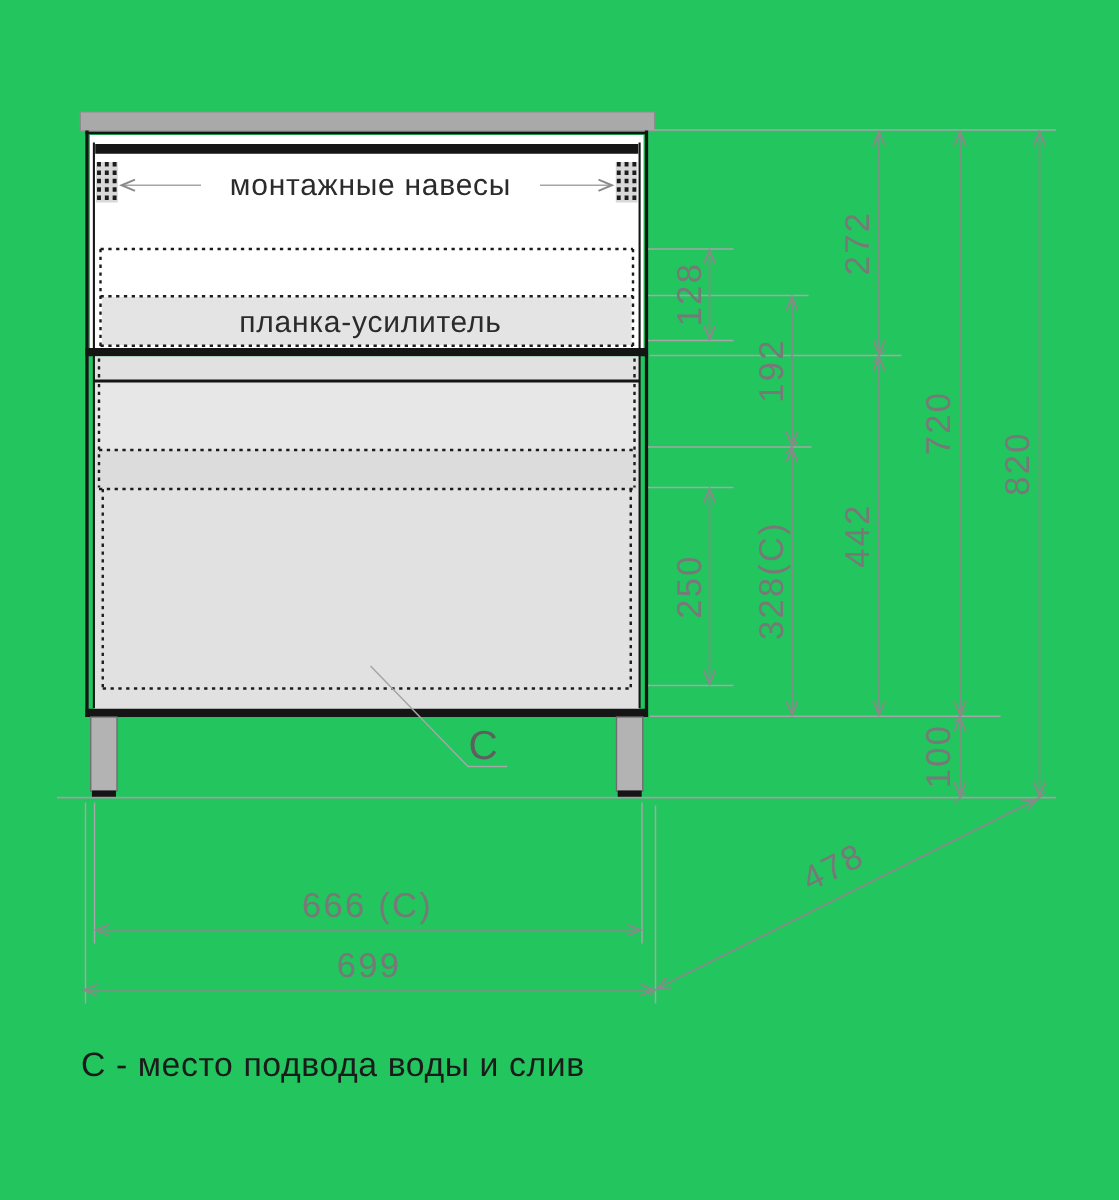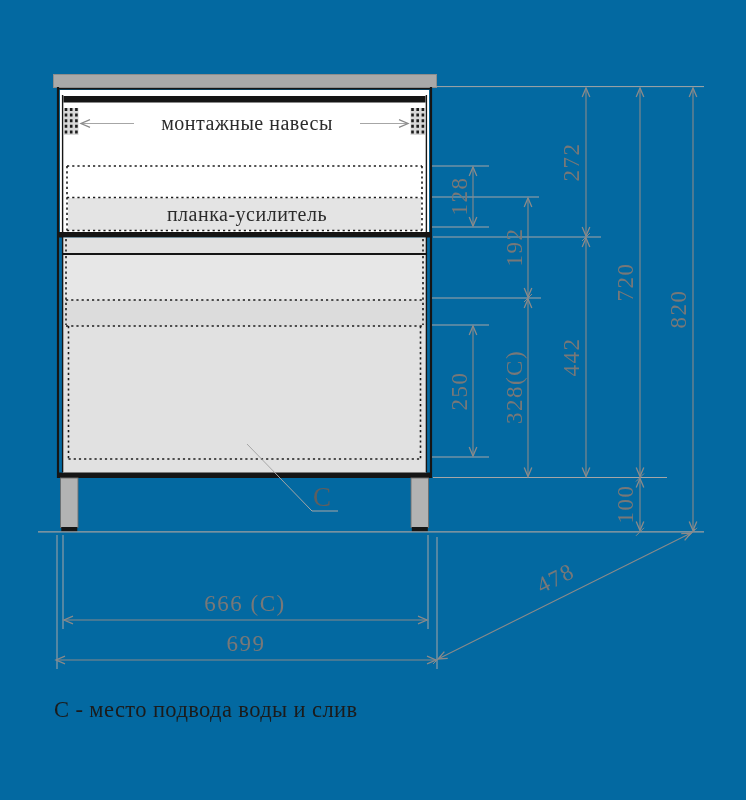--- a/index.html
+++ b/index.html
@@ -1,17 +1,17 @@
 <!DOCTYPE html>
 <html><head>
 <meta charset="utf-8">
 <style>
   html,body{margin:0;padding:0;background:#ffffff;}
-  .stage{position:relative;width:746px;height:800px;background:#0369a1;overflow:hidden;
-         font-family:Liberation Serif, serif;}
+  .stage{position:relative;width:746px;height:800px;background:#22c55e;overflow:hidden;
+         font-family:Liberation Sans, sans-serif;}
   svg{display:block}
   .ext{stroke:#a6a6a6;stroke-width:1;fill:none}
   .floor{stroke:#a0a0a0;stroke-width:1.2;fill:none}
   .dim{stroke:#8a8a8a;stroke-width:1.1;fill:none;
        marker-start:url(#arr);marker-end:url(#arr)}
   .lead{stroke:#a6a6a6;stroke-width:1;fill:none}
   .tick{stroke:#8a8a8a;stroke-width:1;fill:none}
   .dot{stroke:#1c1c1c;stroke-width:1.6;stroke-dasharray:2.2 3;fill:none}
   .hdash{stroke:#1c1c1c;stroke-width:2.6;stroke-dasharray:3 2.6;fill:none}
   .blk{fill:#151515}

